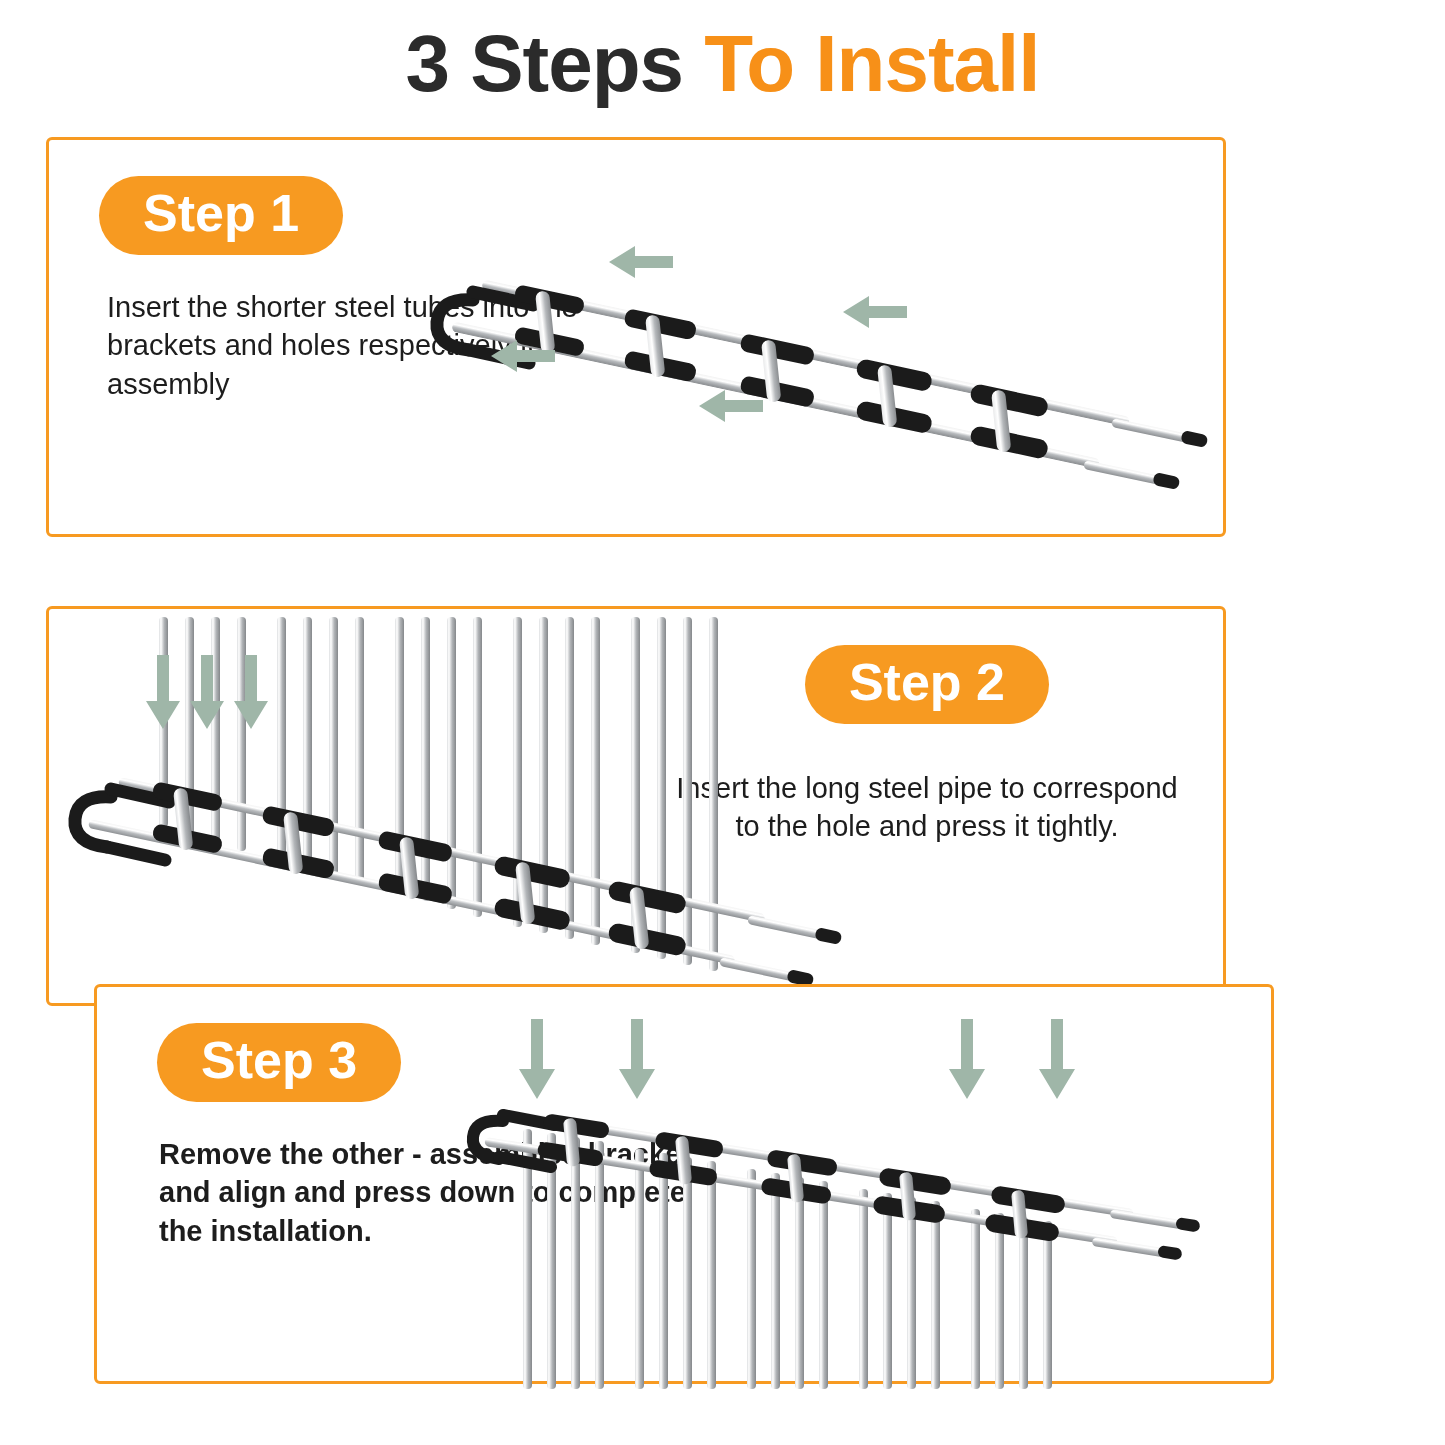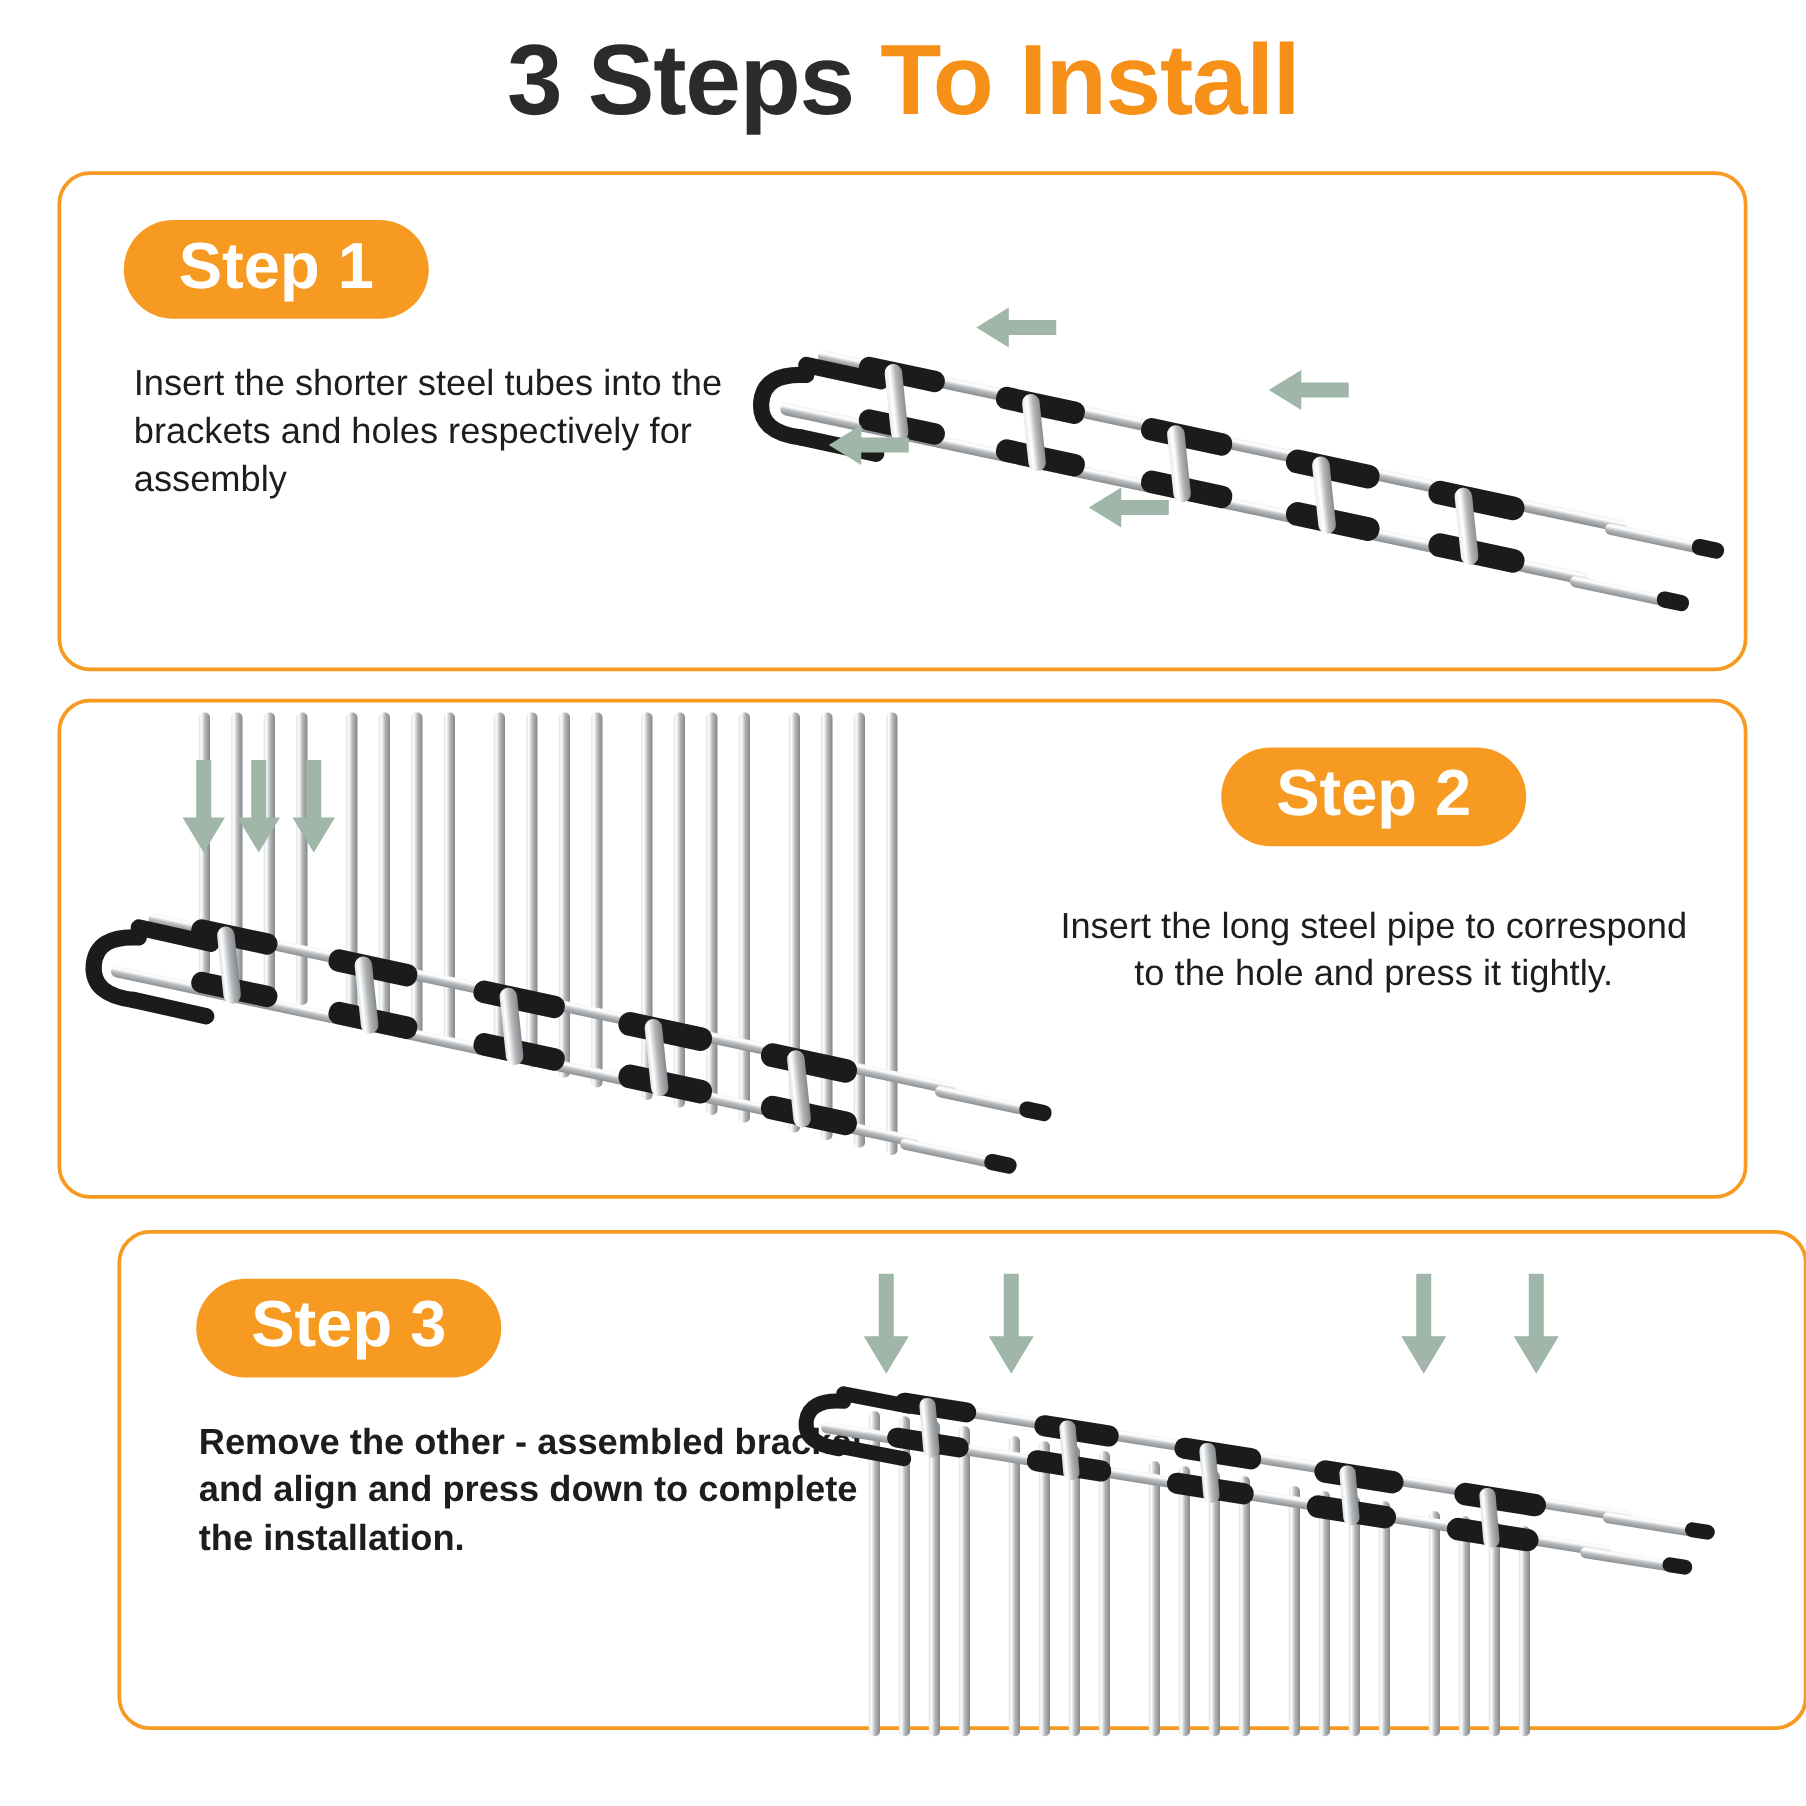--- a/index.html
+++ b/index.html
@@ -27,27 +27,27 @@
     line-height: 1.0;
     white-space: nowrap;
   }
   .title .dark { color: #2b2b2b; }
   .title .accent { color: #f79018; }
 
   
   .card {
     position: absolute;
     left: 46px;
-    width: 1352px;
+    width: 1180px;
     border: 3px solid #f79a21;
-    border-radius: 26px;
+    border-radius: 6px;
     background: #ffffff;
   }
   #card1 { top: 137px;  height: 400px; }
-  #card2 { top: 559px;  height: 400px; }
+  #card2 { top: 606px;  height: 400px; }
   #card3 { top: 984px; height: 400px; margin-left: 48px; }
 
   .badge {
     position: absolute;
     background: #f79a21;
     color: #ffffff;
     font-size: 52px;
     font-weight: bold;
     border-radius: 40px;
     padding: 10px 44px 14px 44px;

